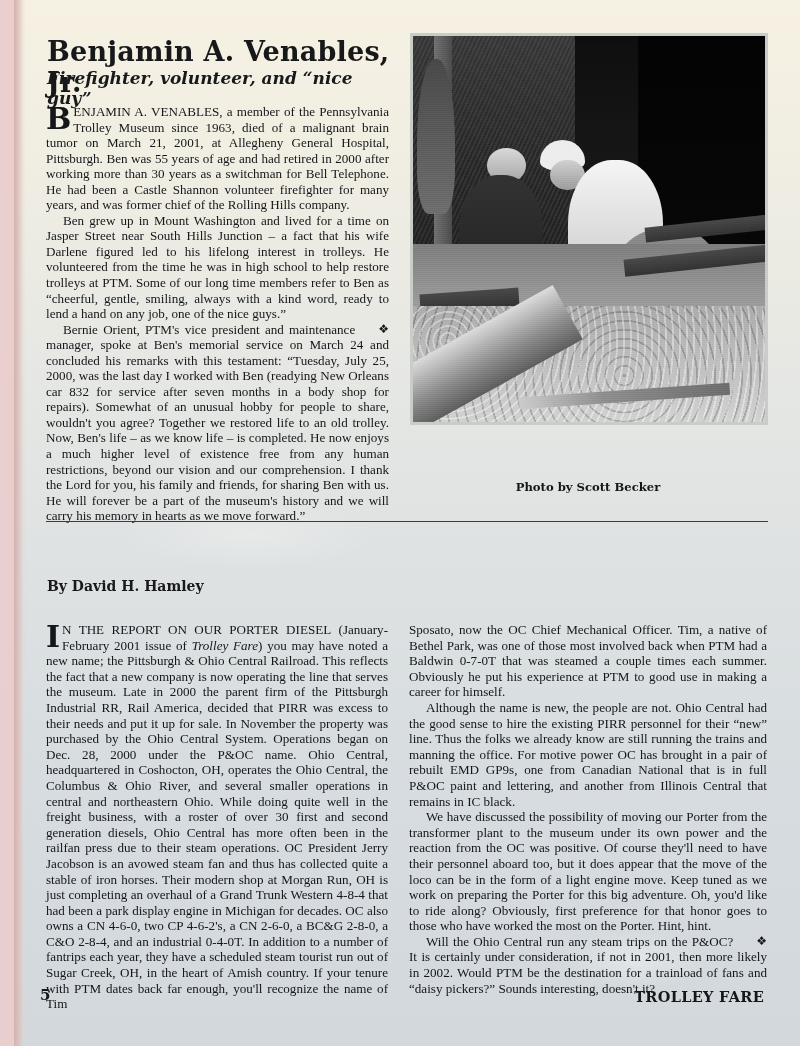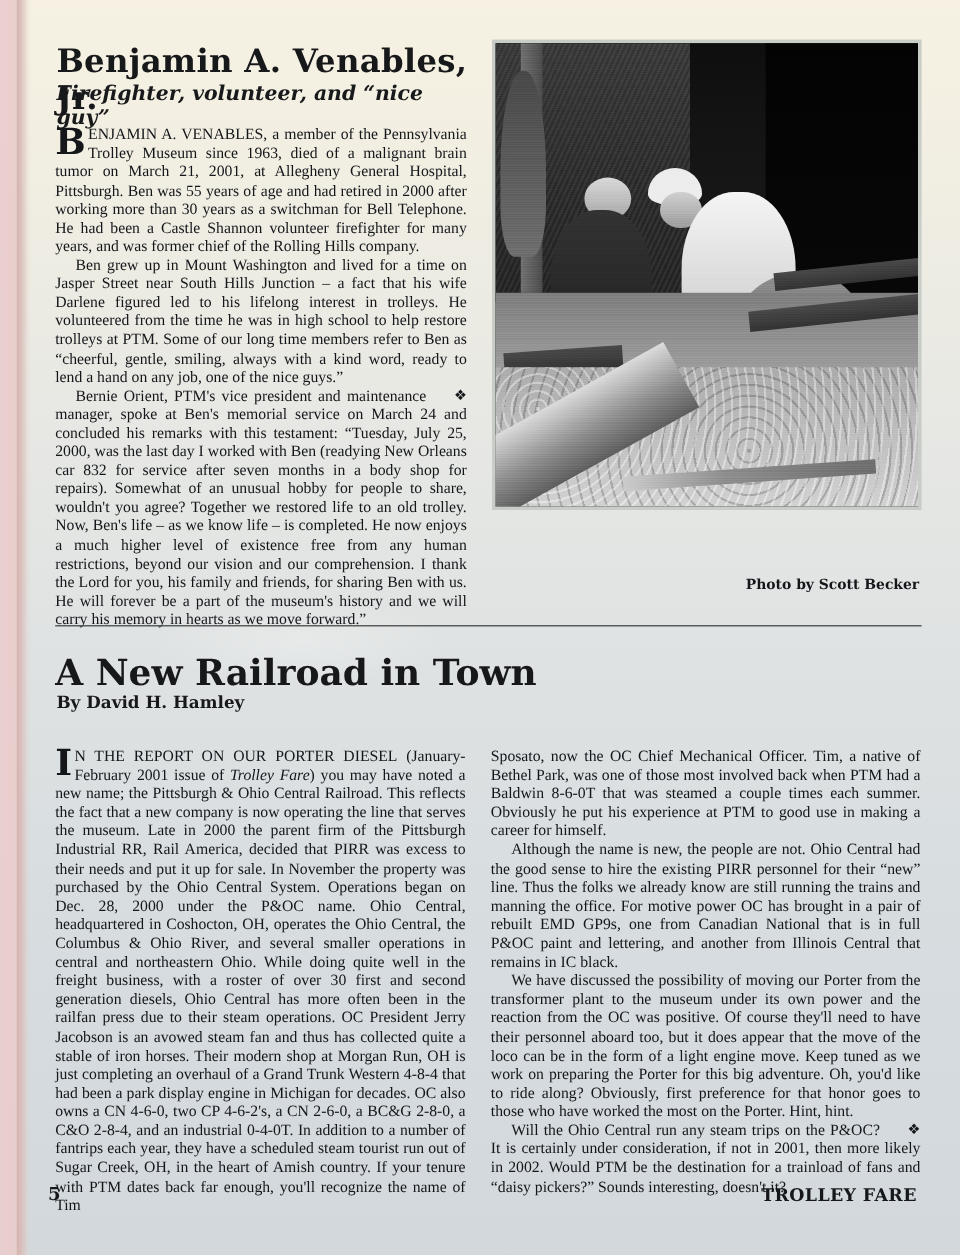--- a/index.html
+++ b/index.html
@@ -99,21 +99,21 @@
   .ph-grain{position:absolute;inset:0;
     background:repeating-linear-gradient(0deg, rgba(255,255,255,.028) 0 1px, rgba(0,0,0,.03) 1px 2px);
     mix-blend-mode:overlay;}
 
   .caption{
     position:absolute;left:410px;top:433px;width:356px;
     font-size:12.3px;line-height:14.6px;font-style:italic;color:#14161a;
     font-family:"DejaVu Serif", serif;
   }
   .credit{
-    position:absolute;left:410px;top:480px;width:356px;text-align:right;
+    position:absolute;left:410px;top:480px;width:356px;text-align:center;
     font-size:11.6px;font-weight:bold;color:#14161a;
     font-family:"DejaVu Serif", serif;
   }
 
   .rule{
     position:absolute;left:46px;top:521px;width:722px;height:1px;background:#3a3c3e;
   }
 
   
   .a2-title{
@@ -199,29 +199,28 @@
         <div class="ph-rail" style="left:30%;bottom:5%;width:60%;height:3.2%;transform:rotate(-4deg);"></div>
 
         <div class="ph-grain"></div>
       </div>
     </div>
 
     <div class="credit">Photo by Scott Becker</div>
 
     <div class="rule"></div>
 
-    <div class="a2-title">A New Railroad in Town</div>
     <div class="a2-by">By David H. Hamley</div>
 
     <div class="a2-colL">
       <p class="first"><span class="dropcap">I</span><span class="sc">N THE REPORT ON OUR PORTER DIESEL</span><span> (January-February 2001 issue of </span><i>Trolley Fare</i><span>) you may have noted a new name; the Pittsburgh &amp; Ohio Central Railroad. This reflects the fact that a new company is now operating the line that serves the museum. Late in 2000 the parent firm of the Pittsburgh Industrial RR, Rail America, decided that PIRR was excess to their needs and put it up for sale. In November the property was purchased by the Ohio Central System. Operations began on Dec. 28, 2000 under the P&amp;OC name. Ohio Central, headquartered in Coshocton, OH, operates the Ohio Central, the Columbus &amp; Ohio River, and several smaller operations in central and northeastern Ohio. While doing quite well in the freight business, with a roster of over 30 first and second generation diesels, Ohio Central has more often been in the railfan press due to their steam operations. OC President Jerry Jacobson is an avowed steam fan and thus has collected quite a stable of iron horses. Their modern shop at Morgan Run, OH is just completing an overhaul of a Grand Trunk Western 4-8-4 that had been a park display engine in Michigan for decades. OC also owns a CN 4-6-0, two CP 4-6-2's, a CN 2-6-0, a BC&amp;G 2-8-0, a C&amp;O 2-8-4, and an industrial 0-4-0T. In addition to a number of fantrips each year, they have a scheduled steam tourist run out of Sugar Creek, OH, in the heart of Amish country. If your tenure with PTM dates back far enough, you'll recognize the name of Tim</span></p>
     </div>
 
     <div class="a2-colR">
-      <p class="first">Sposato, now the OC Chief Mechanical Officer. Tim, a native of Bethel Park, was one of those most involved back when PTM had a Baldwin 8-6-0T that was steamed a couple times each summer. Obviously he put his experience at PTM to good use in making a career for himself.</p>
+      <p class="first">Sposato, now the OC Chief Mechanical Officer. Tim, a native of Bethel Park, was one of those most involved back when PTM had a Baldwin 0-7-0T that was steamed a couple times each summer. Obviously he put his experience at PTM to good use in making a career for himself.</p>
       <p>Although the name is new, the people are not. Ohio Central had the good sense to hire the existing PIRR personnel for their “new” line. Thus the folks we already know are still running the trains and manning the office. For motive power OC has brought in a pair of rebuilt EMD GP9s, one from Canadian National that is in full P&amp;OC paint and lettering, and another from Illinois Central that remains in IC black.</p>
       <p>We have discussed the possibility of moving our Porter from the transformer plant to the museum under its own power and the reaction from the OC was positive. Of course they'll need to have their personnel aboard too, but it does appear that the move of the loco can be in the form of a light engine move. Keep tuned as we work on preparing the Porter for this big adventure. Oh, you'd like to ride along? Obviously, first preference for that honor goes to those who have worked the most on the Porter. Hint, hint.</p>
       <p><span class="end-ding dingbat">❖</span><span>Will the Ohio Central run any steam trips on the P&amp;OC? It is certainly under consideration, if not in 2001, then more likely in 2002. Would PTM be the destination for a trainload of fans and “daisy pickers?” Sounds interesting, doesn't it?</span></p>
     </div>
 
     <div class="folio-num">5</div>
     <div class="folio-name">TROLLEY FARE</div>
 
   </div>
 </div>

